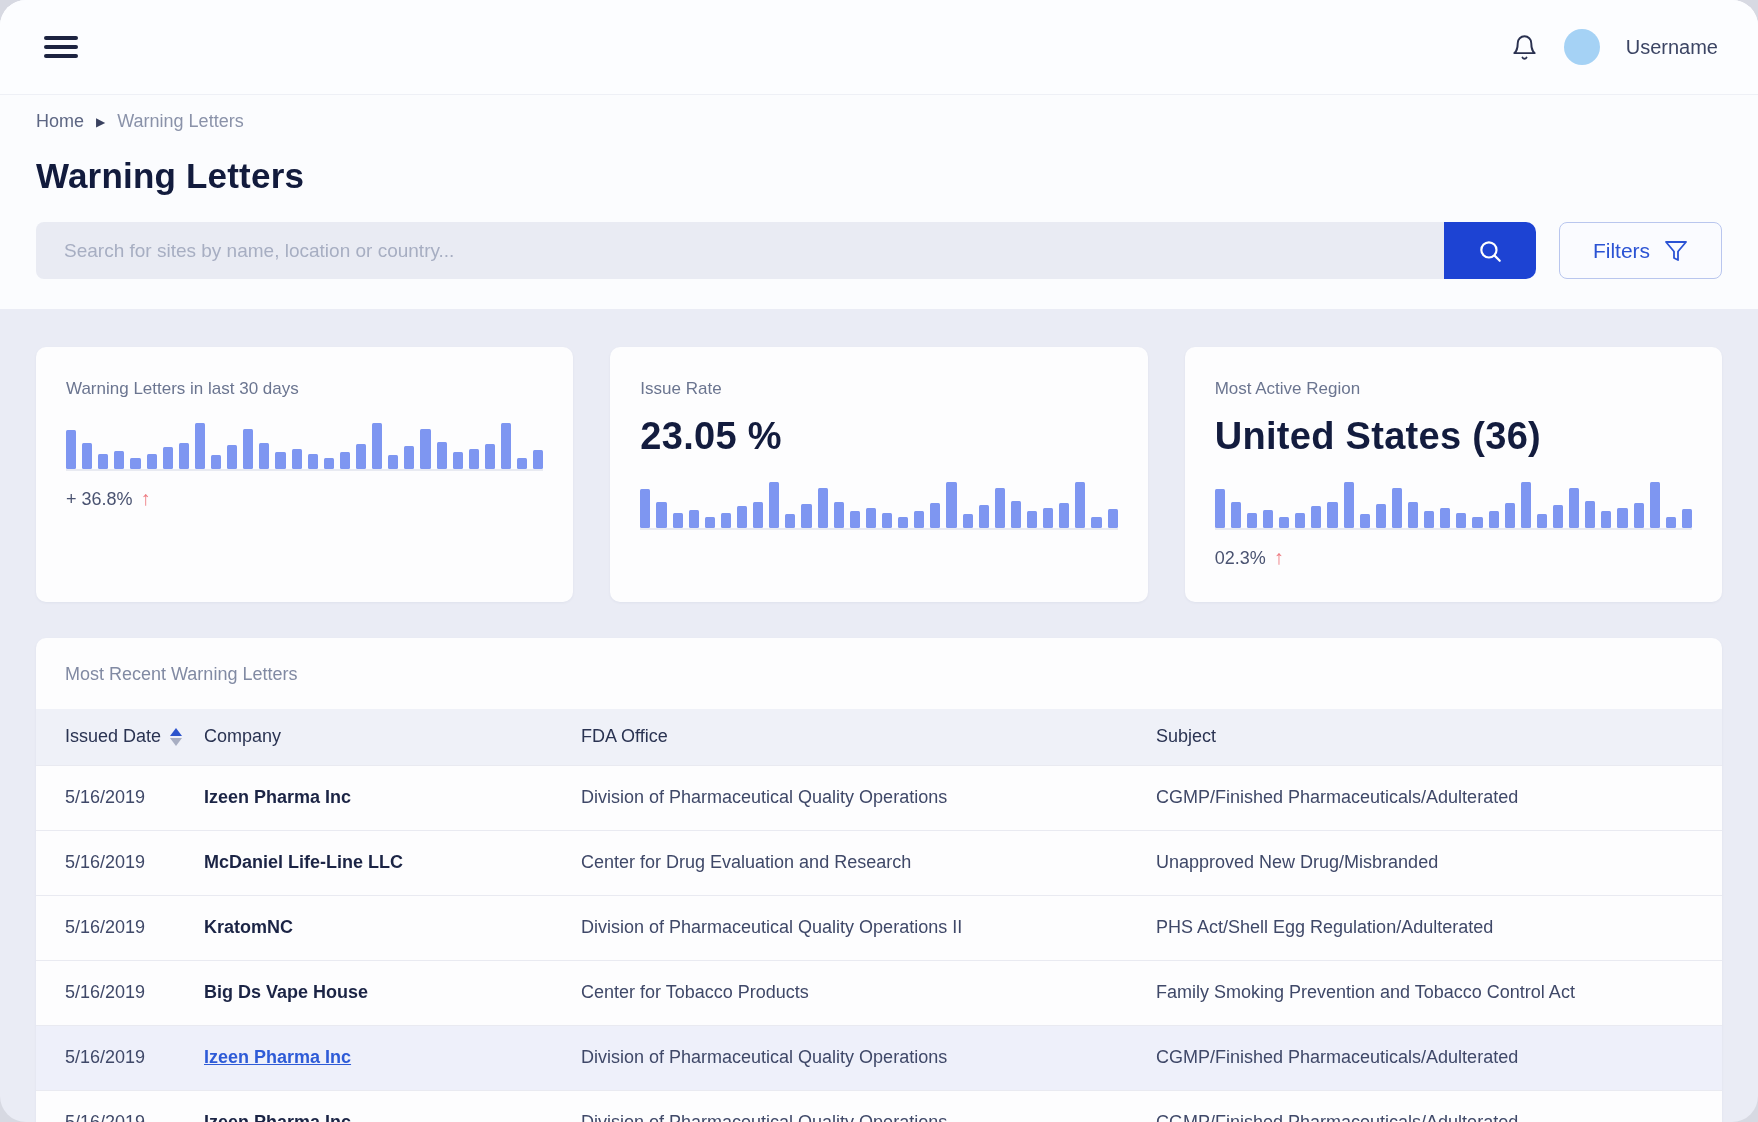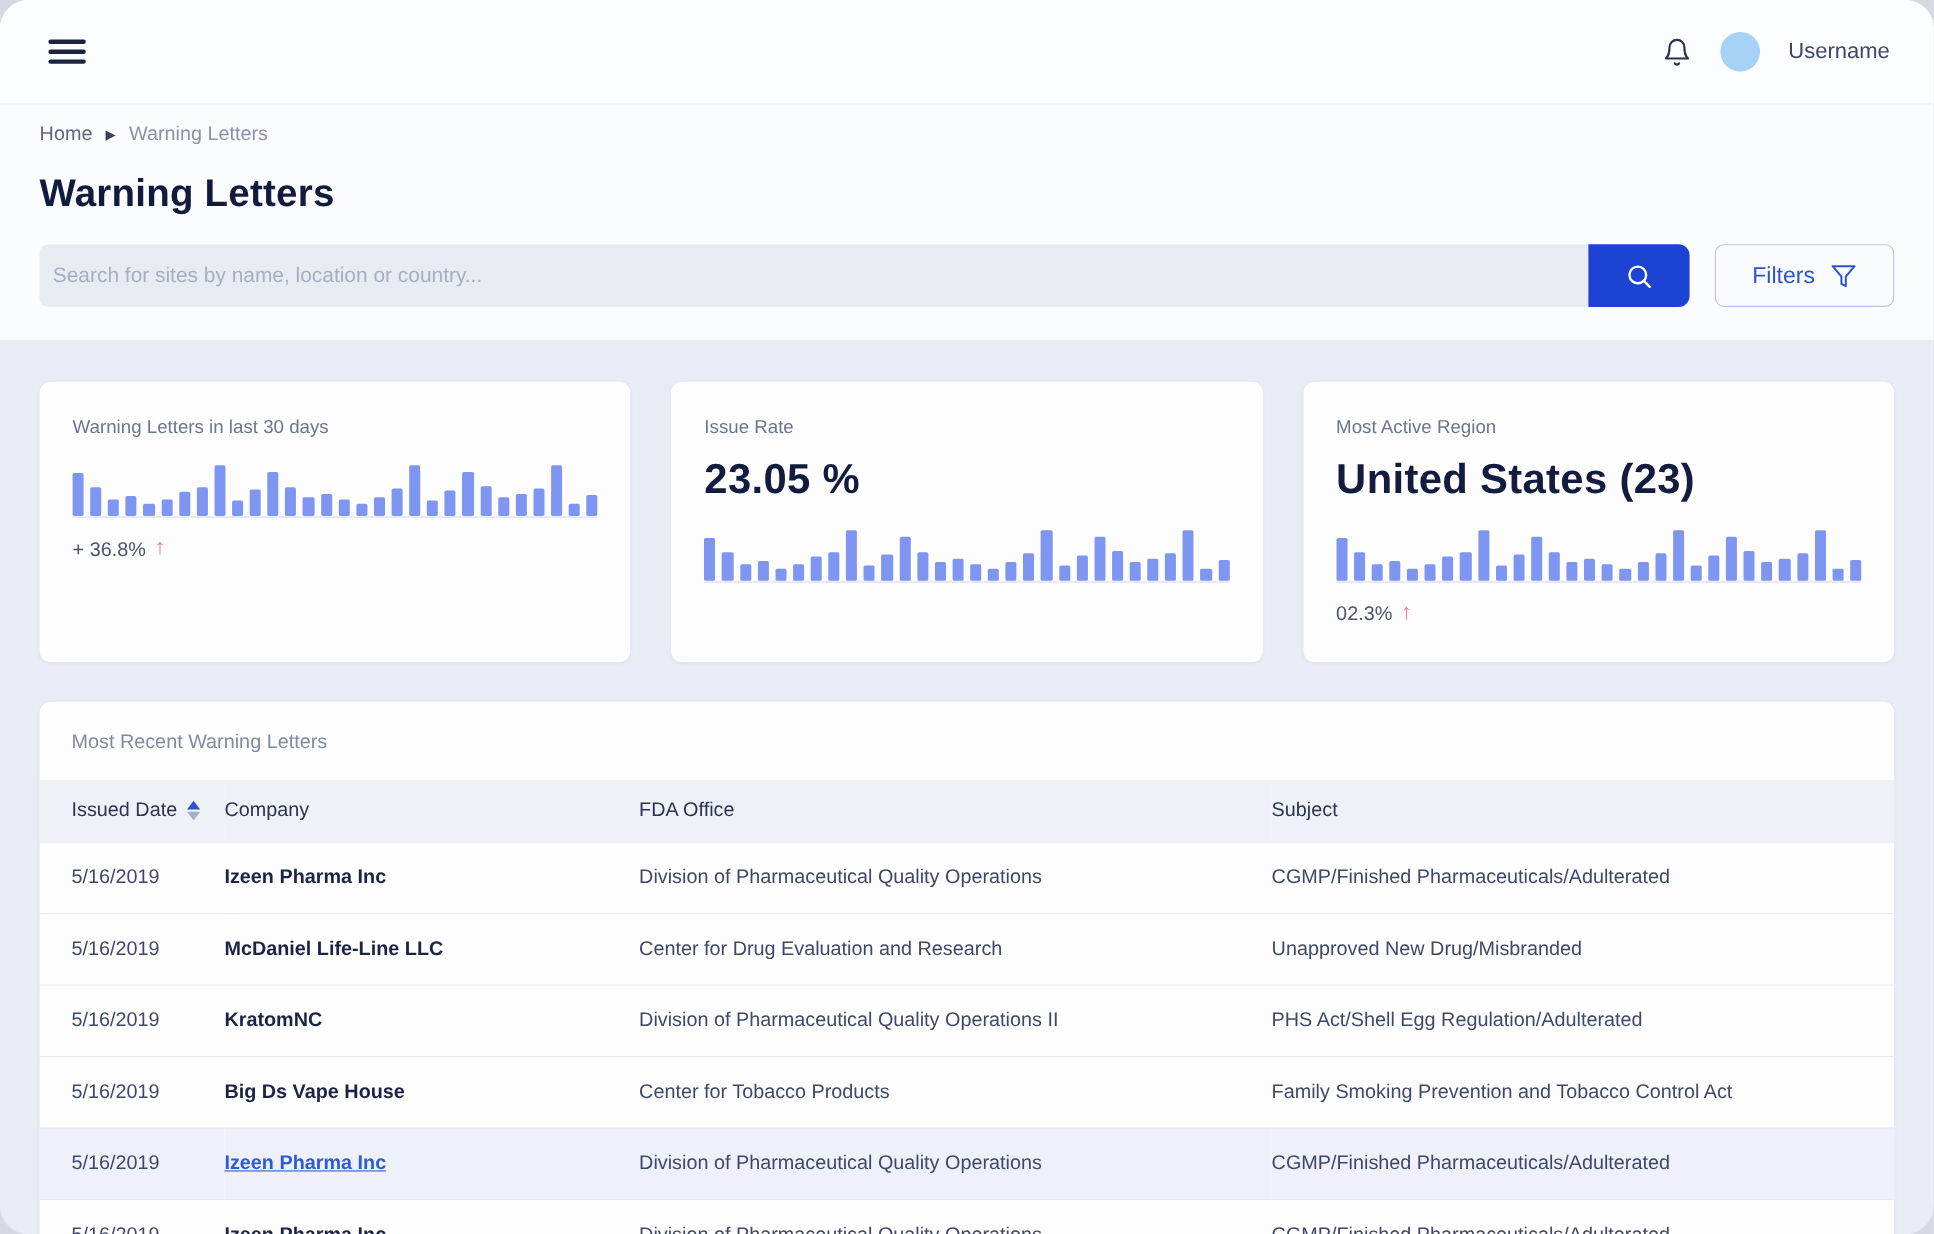--- a/index.html
+++ b/index.html
@@ -23,21 +23,21 @@
   .username { font-size:20px; color:#3c4564; }
   
   .breadcrumb { display:flex; align-items:center; gap:12px; margin:16px 36px 0; font-size:18px; }
   .crumb-home { color:#5d6683; cursor:pointer; }
   .crumb-sep { color:#39415f; font-size:12px; }
   .crumb-current { color:#8a92a9; }
   .page-title { margin:24px 36px 0; font-size:35px; font-weight:700; color:#121b3d; letter-spacing:0.2px; }
   .search-row { display:flex; margin:26px 36px 0; align-items:stretch; }
   .search-input {
     flex:1; height:57px; background:#e9ebf3; border:none; outline:none;
-    border-radius:8px 0 0 8px; padding:0 12px; font-size:19px; color:#3c4564;
+    border-radius:8px 0 0 8px; padding:0 28px; font-size:19px; color:#3c4564;
     font-family:"Liberation Sans", sans-serif;
   }
   .search-input::placeholder { color:#a7aec2; }
   .search-btn {
     width:92px; height:57px; border:none; border-radius:0 10px 10px 0;
     display:flex; align-items:center; justify-content:center; cursor:pointer;
   }
   .filters-btn {
     width:163px; height:57px; margin-left:23px; background:#fafbff;
     border:1.5px solid #b9c6ee; border-radius:8px; display:flex; align-items:center;
@@ -200,21 +200,21 @@
           <div class="bar" style="height: 34%; background: rgb(126, 150, 241);"></div>
           <div class="bar" style="height: 40%; background: rgb(126, 150, 241);"></div>
           <div class="bar" style="height: 50%; background: rgb(126, 150, 241);"></div>
           <div class="bar" style="height: 92%; background: rgb(126, 150, 241);"></div>
           <div class="bar" style="height: 22%; background: rgb(126, 150, 241);"></div>
           <div class="bar" style="height: 38%; background: rgb(126, 150, 241);"></div>
         </div>
     </div>
     <div class="card">
       <div class="card-label">Most Active Region</div>
-      <div class="card-value">United States (23)</div>
+      <div class="card-value">United States (36)</div>
       <div class="spark">
           <div class="bar" style="height: 78%; background: rgb(126, 150, 241);"></div>
           <div class="bar" style="height: 52%; background: rgb(126, 150, 241);"></div>
           <div class="bar" style="height: 30%; background: rgb(126, 150, 241);"></div>
           <div class="bar" style="height: 36%; background: rgb(126, 150, 241);"></div>
           <div class="bar" style="height: 22%; background: rgb(126, 150, 241);"></div>
           <div class="bar" style="height: 30%; background: rgb(126, 150, 241);"></div>
           <div class="bar" style="height: 44%; background: rgb(126, 150, 241);"></div>
           <div class="bar" style="height: 52%; background: rgb(126, 150, 241);"></div>
           <div class="bar" style="height: 92%; background: rgb(126, 150, 241);"></div>

